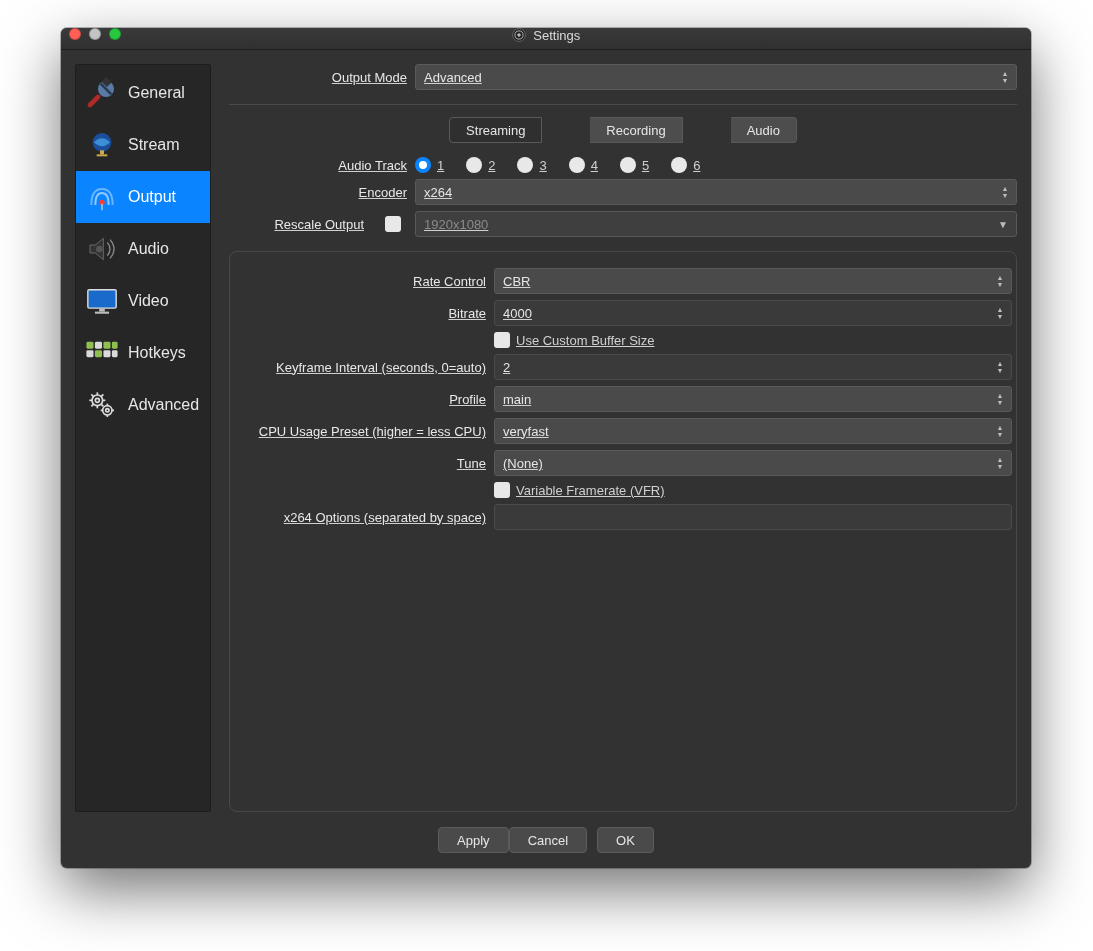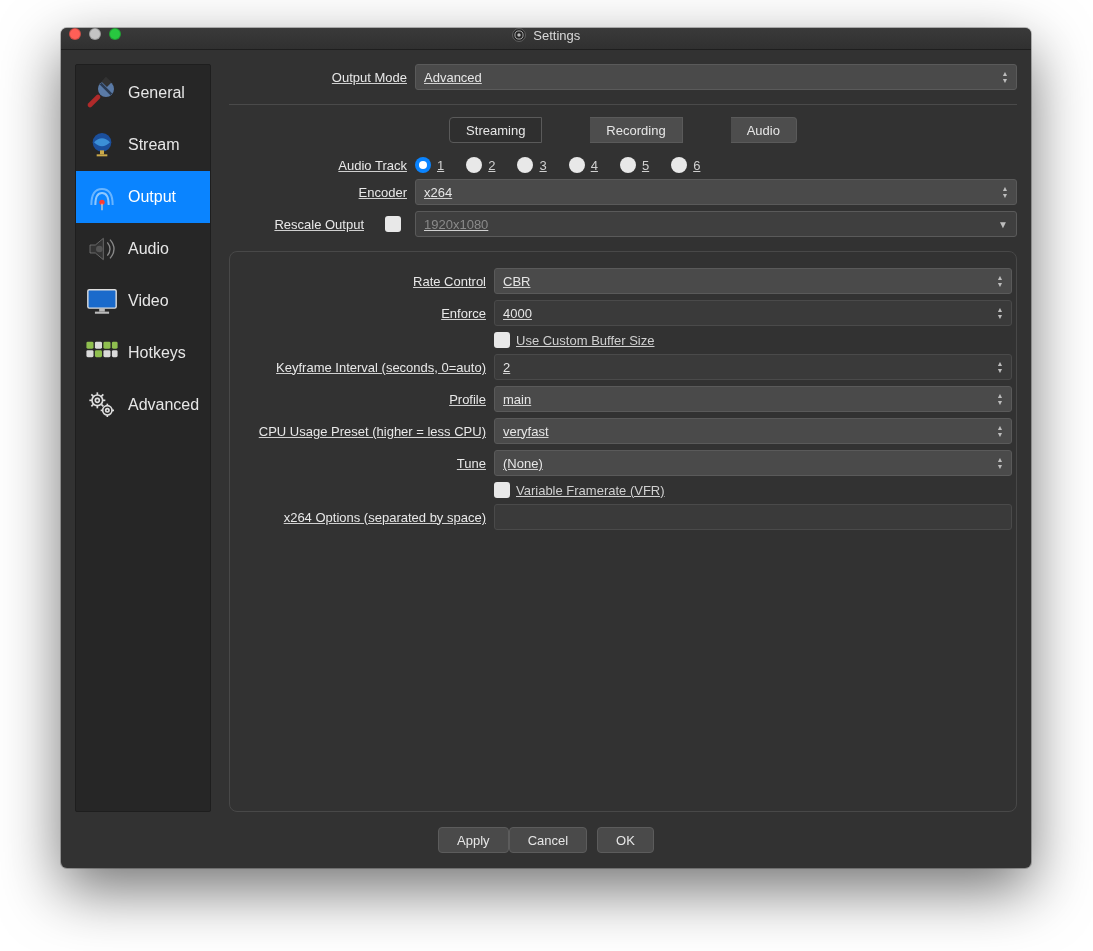--- a/index.html
+++ b/index.html
@@ -299,21 +299,21 @@
             <div class="lbl">Rate Control</div>
             <div class="ctrl">
               <div class="select">
                 <span>CBR</span>
                 <span class="updown">▲<br>▼</span>
               </div>
             </div>
           </div>
 
           <div class="row">
-            <div class="lbl">Enforce</div>
+            <div class="lbl">Bitrate</div>
             <div class="ctrl">
               <div class="spin dark">
                 <span>4000</span>
                 <span class="updown">▲<br>▼</span>
               </div>
             </div>
           </div>
 
           <div class="row">
             <div class="lbl"></div>

